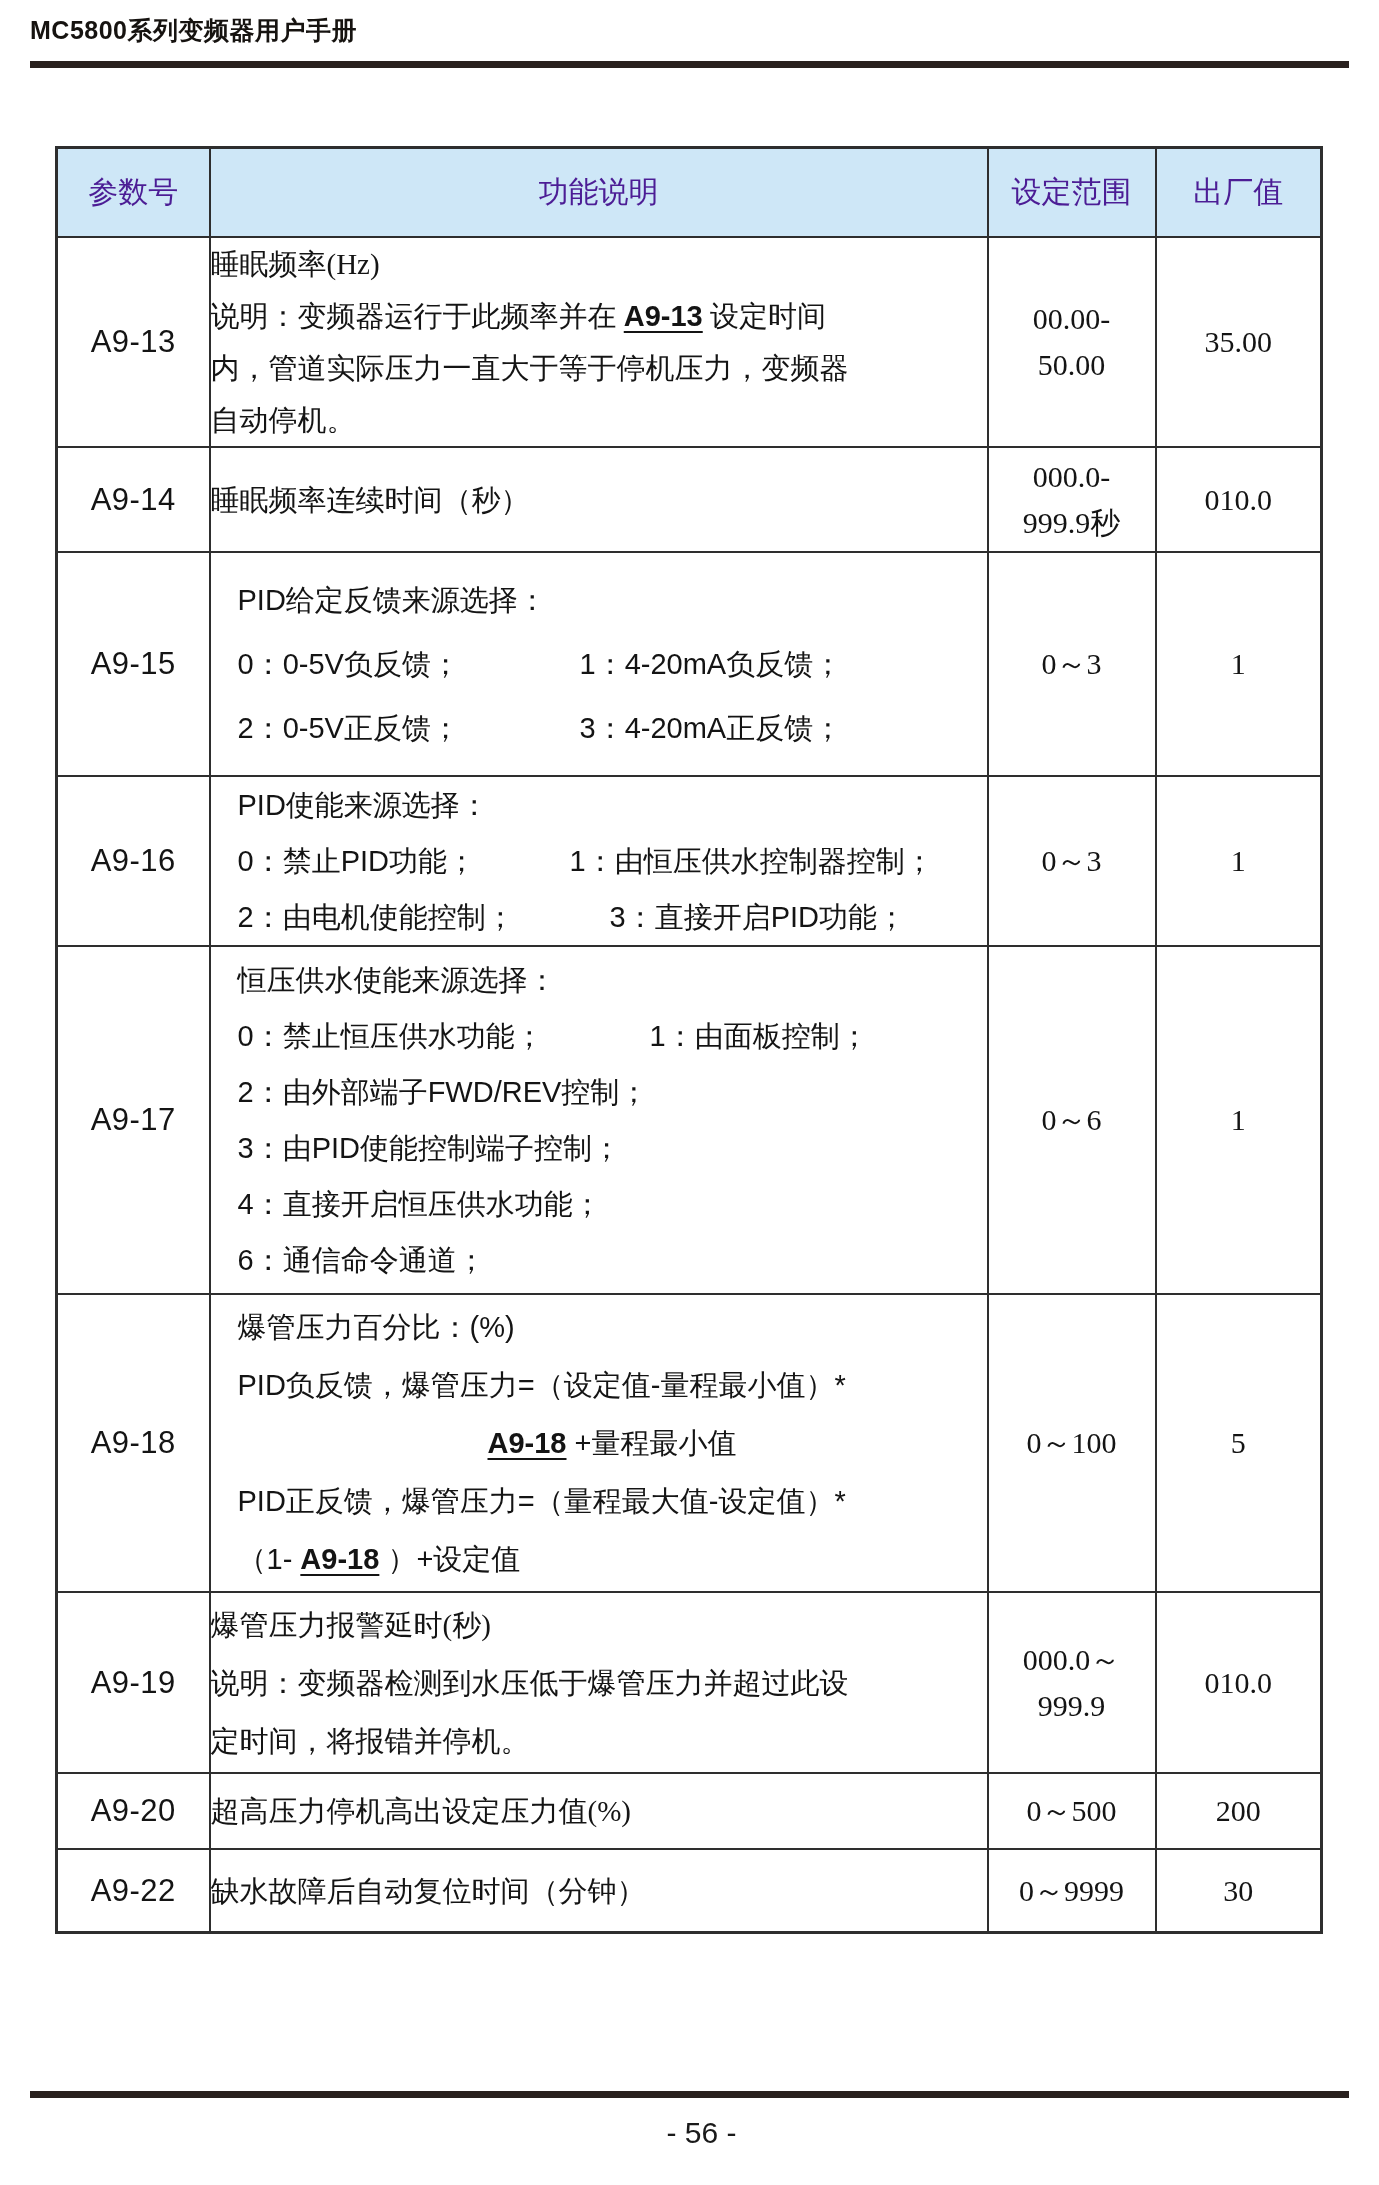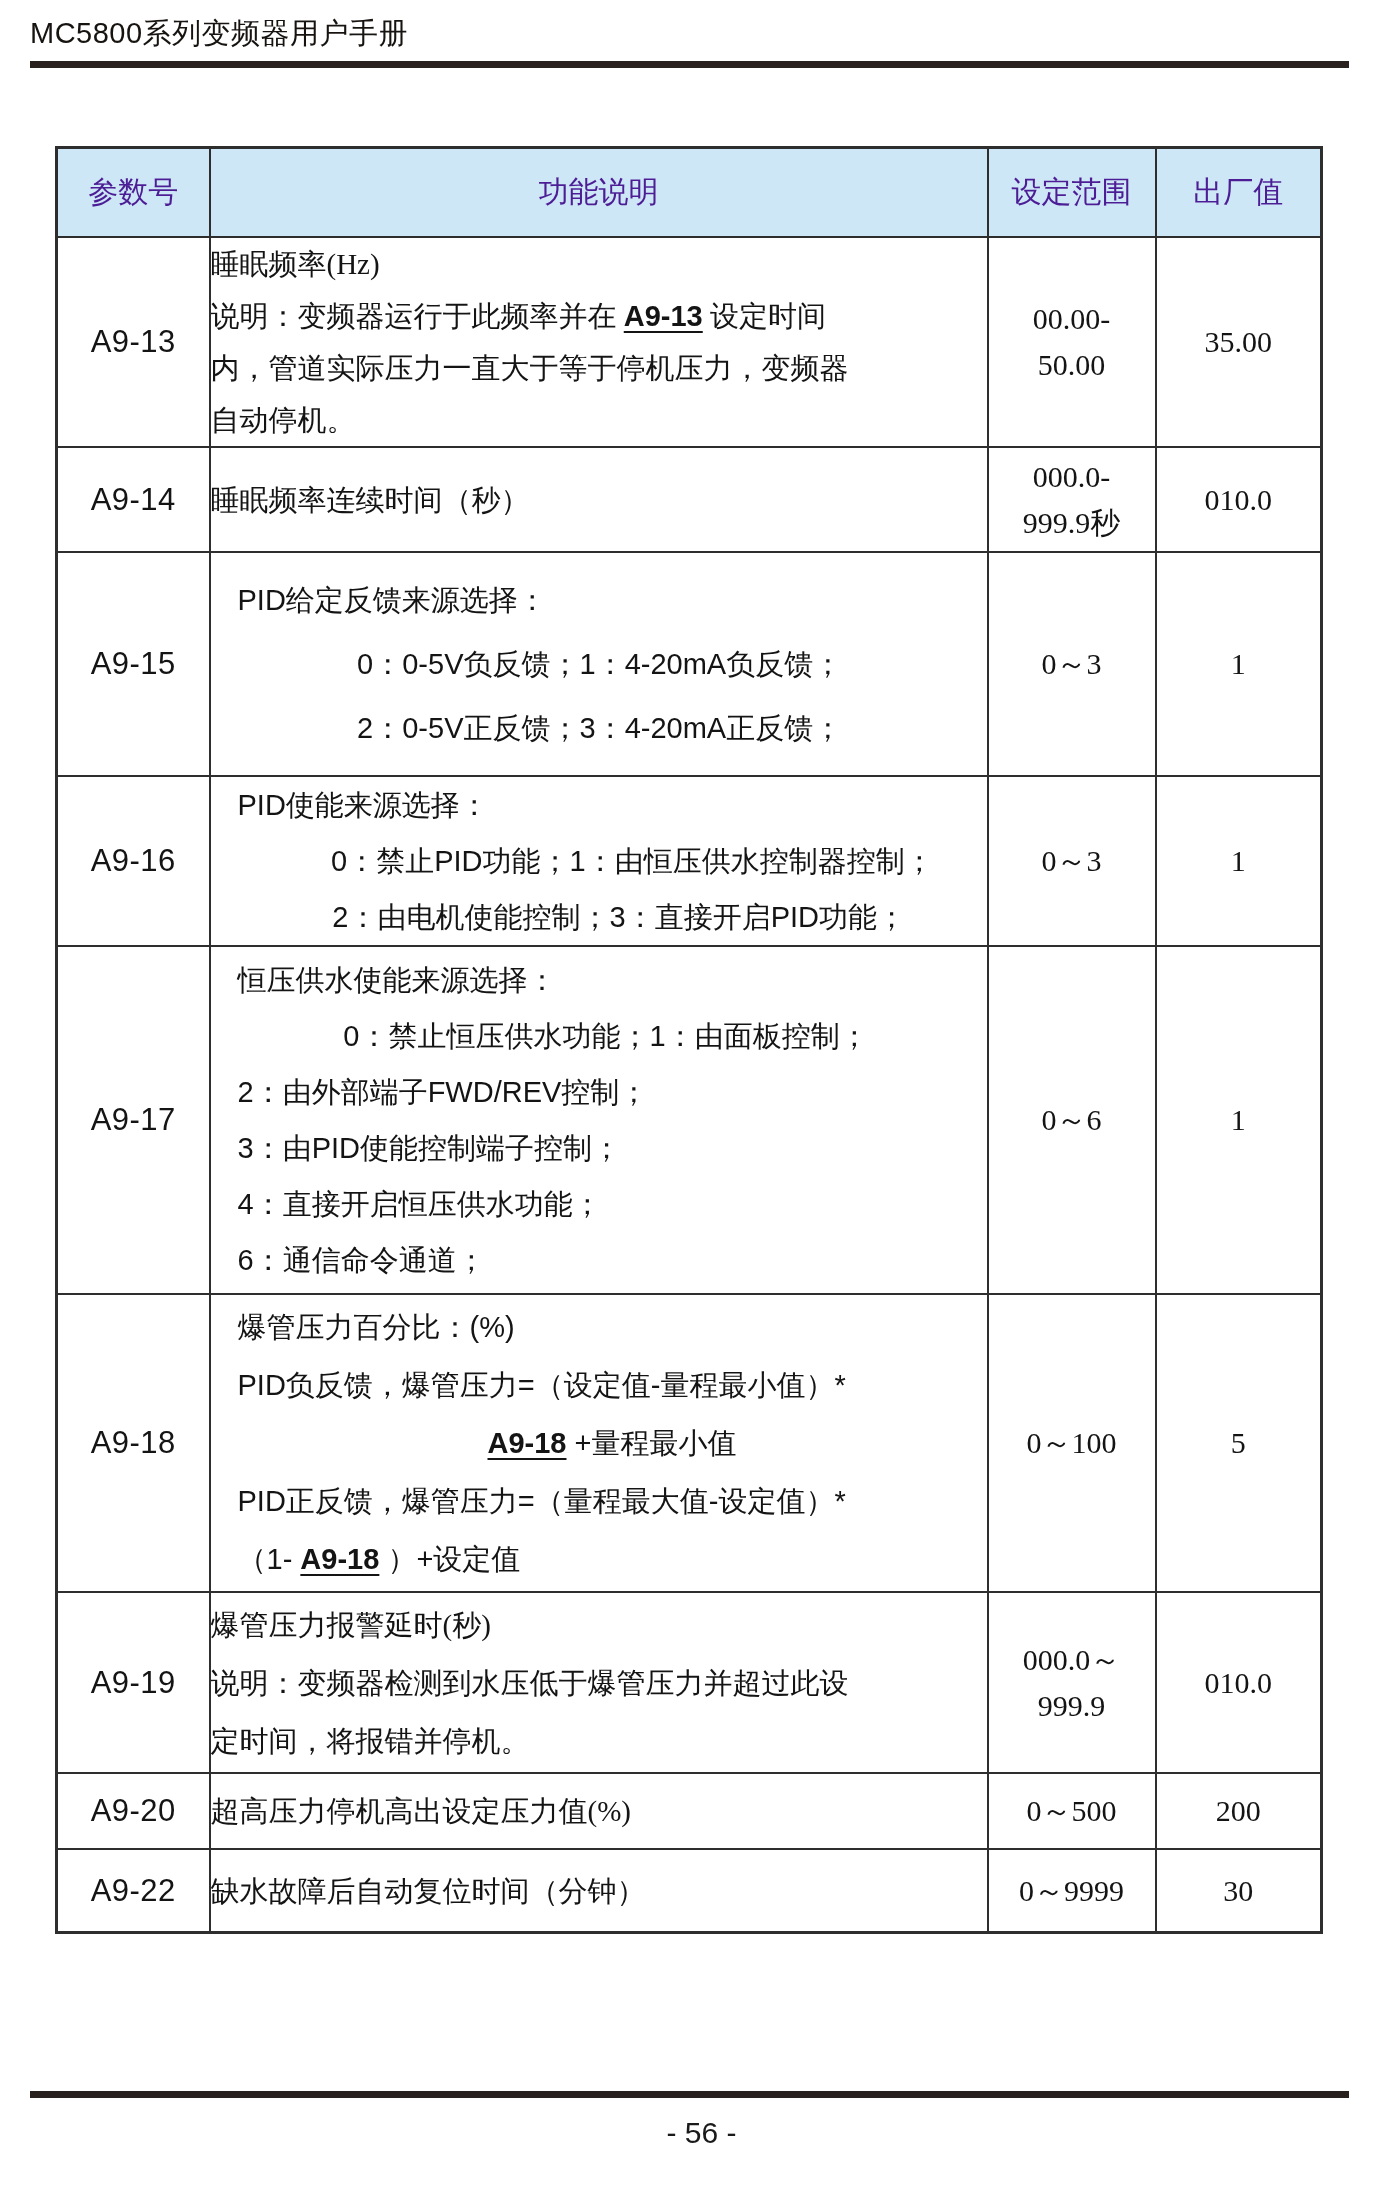--- a/index.html
+++ b/index.html
@@ -3,21 +3,21 @@
 <meta charset="utf-8">
 <style>
   html,body { margin:0; padding:0; background:#ffffff; }
   .page {
     position:relative; width:1379px; height:2185px;
     background:#ffffff; color:#121212; overflow:hidden;
     font-family:"Liberation Sans", sans-serif;
   }
   .doc-title {
     position:absolute; left:30px; top:14px;
-    font-size:29px; letter-spacing:0.5px; color:#161310;
+    font-size:25px; letter-spacing:0.5px; color:#161310;font-weight:bold;
   }
   .hrule {
     position:absolute; left:30px; width:1319px; height:7px;
     background:#29211e;
   }
   .rule-top { top:61px; }
   .rule-bottom { top:2091px; }
   .page-num {
     position:absolute; top:2116px; left:12px; width:1379px;
     text-align:center; font-size:30px; color:#1a1a1a;
@@ -46,21 +46,21 @@
     font-size:30px; line-height:46px; color:#141414;
   }
   .ln { font-size:29px; color:#141414; }
   tr.serifrow .ln { font-family:"Liberation Serif", serif; }
   tr.sansrow  .ln { font-family:"Liberation Sans", sans-serif;padding-left:27px; }
   tr.lh52 .ln { line-height:52px; }
   tr.lh58 .ln { line-height:58px; }
   tr.lh56 .ln { line-height:56px; }
   tr.lh64 .ln { line-height:64px; }
   .ind { padding-left:58px; }
-  .opt { display:inline-block;text-align:right; }
+  .opt { display:inline-block; }
   .w342 { min-width:342px; }
   .w332 { min-width:332px; }
   .w372 { min-width:372px; }
   .w412 { min-width:412px; }
   .ref {
     font-family:"Liberation Sans", sans-serif; font-weight:bold;
     text-decoration:underline; text-decoration-thickness:2px;
     text-underline-offset:5px;
   }
   .mid { text-align:center; padding-left:180px; }

